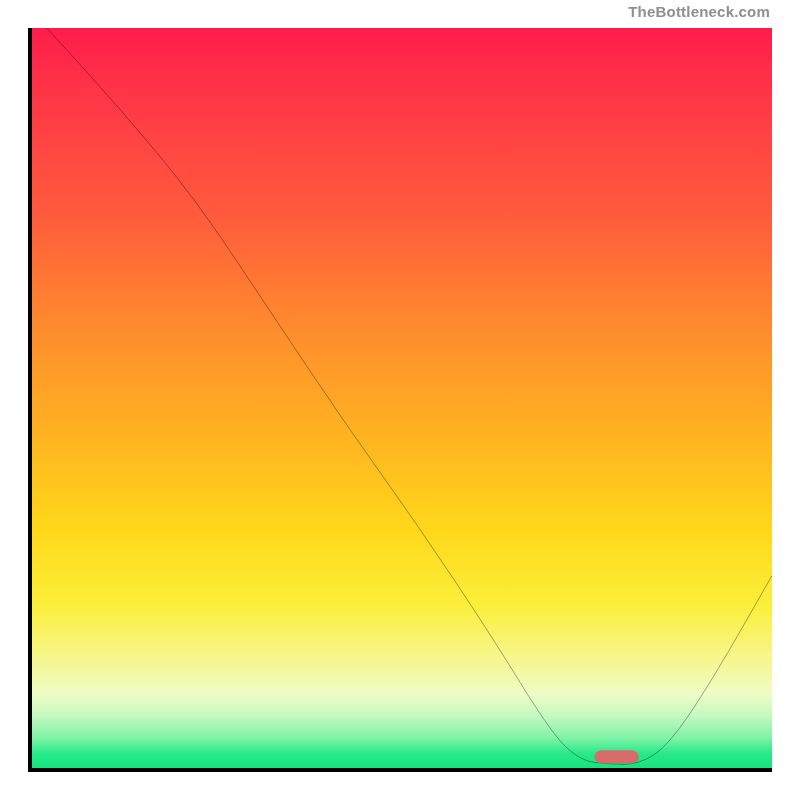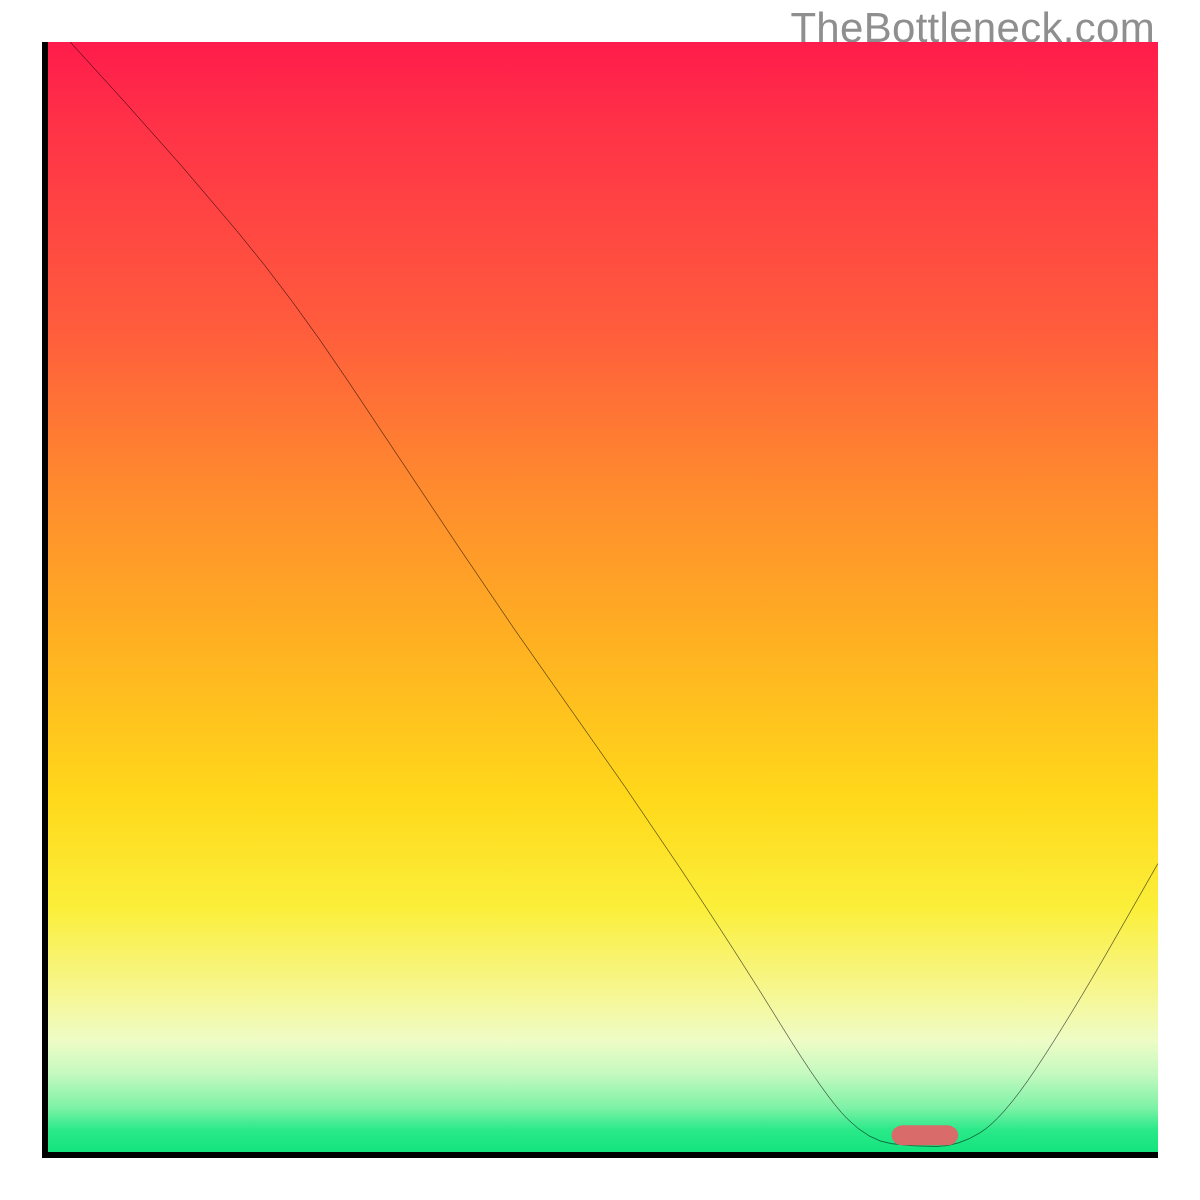--- a/index.html
+++ b/index.html
@@ -51,22 +51,22 @@
     inset: 0;
     width: 100%;
     height: 100%;
     pointer-events: none;
   }
   .watermark {
     position: absolute;
     top: 3px;
     right: 30px;
     font-family: Arial, Helvetica, sans-serif;
-    font-size: 28px;
-    font-weight: 400;
+    font-size: 15px;
+    font-weight: 700;
     color: #8f8f8f;
     letter-spacing: 0.2px;
   }
 </style>
 </head>
 <body>
 
 <div class="frame">
 
   <div class="watermark">TheBottleneck.com</div>

